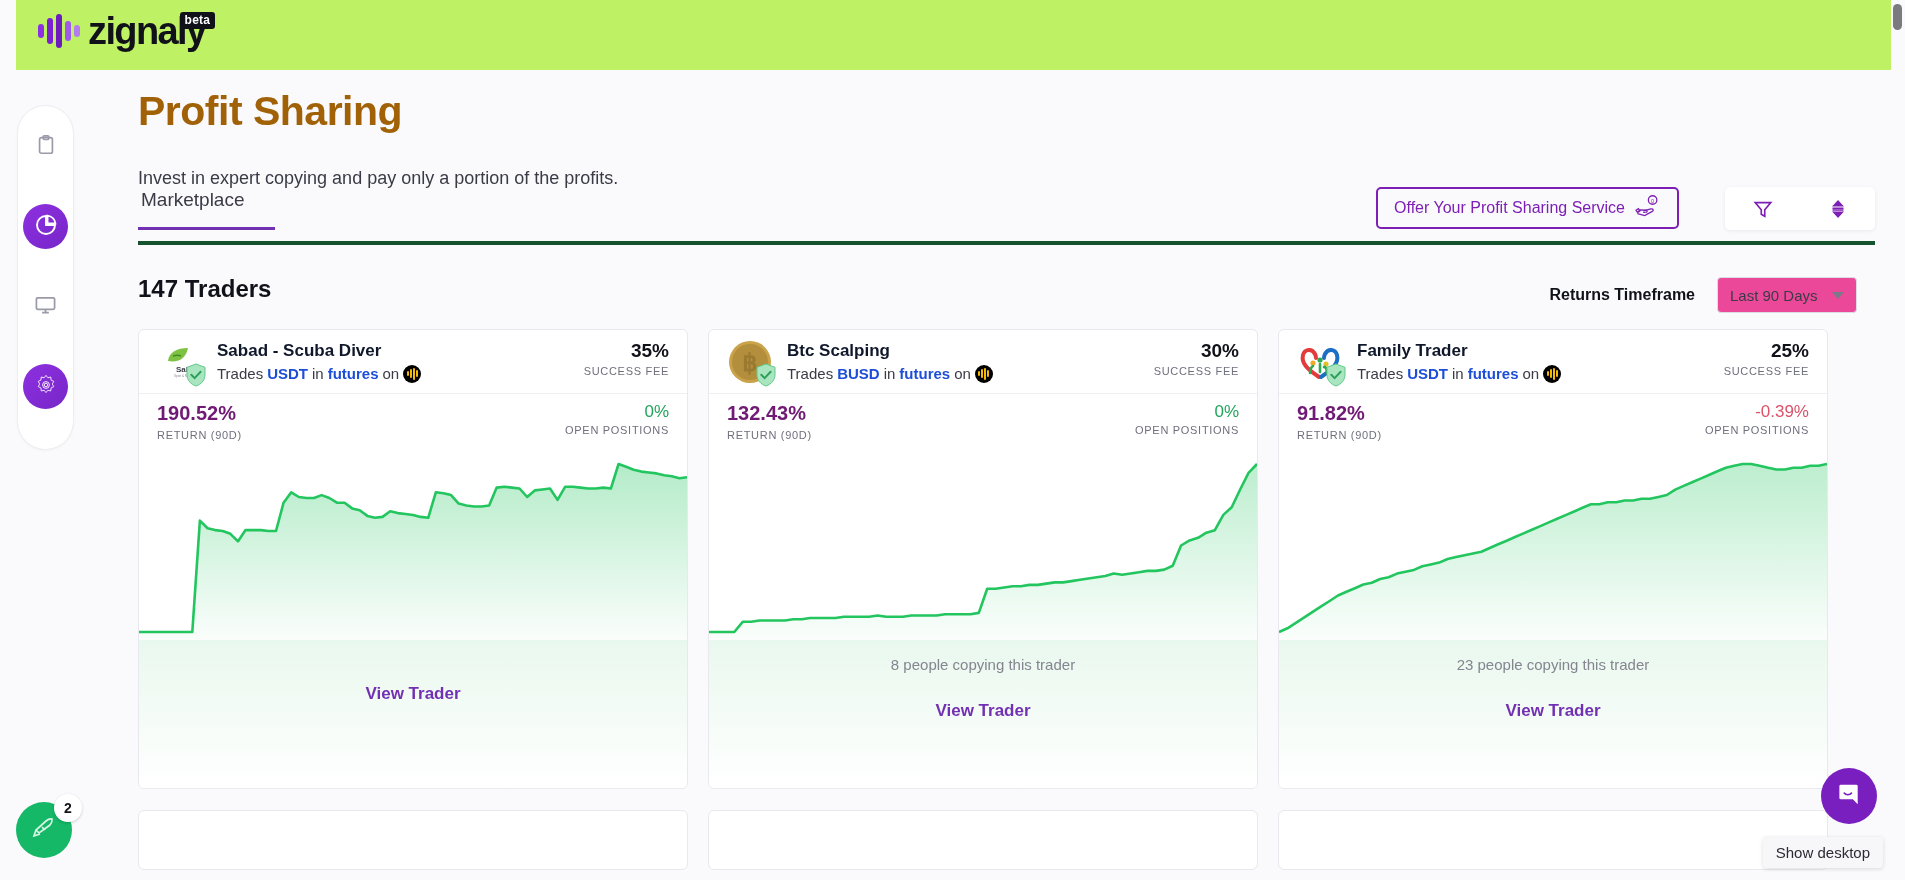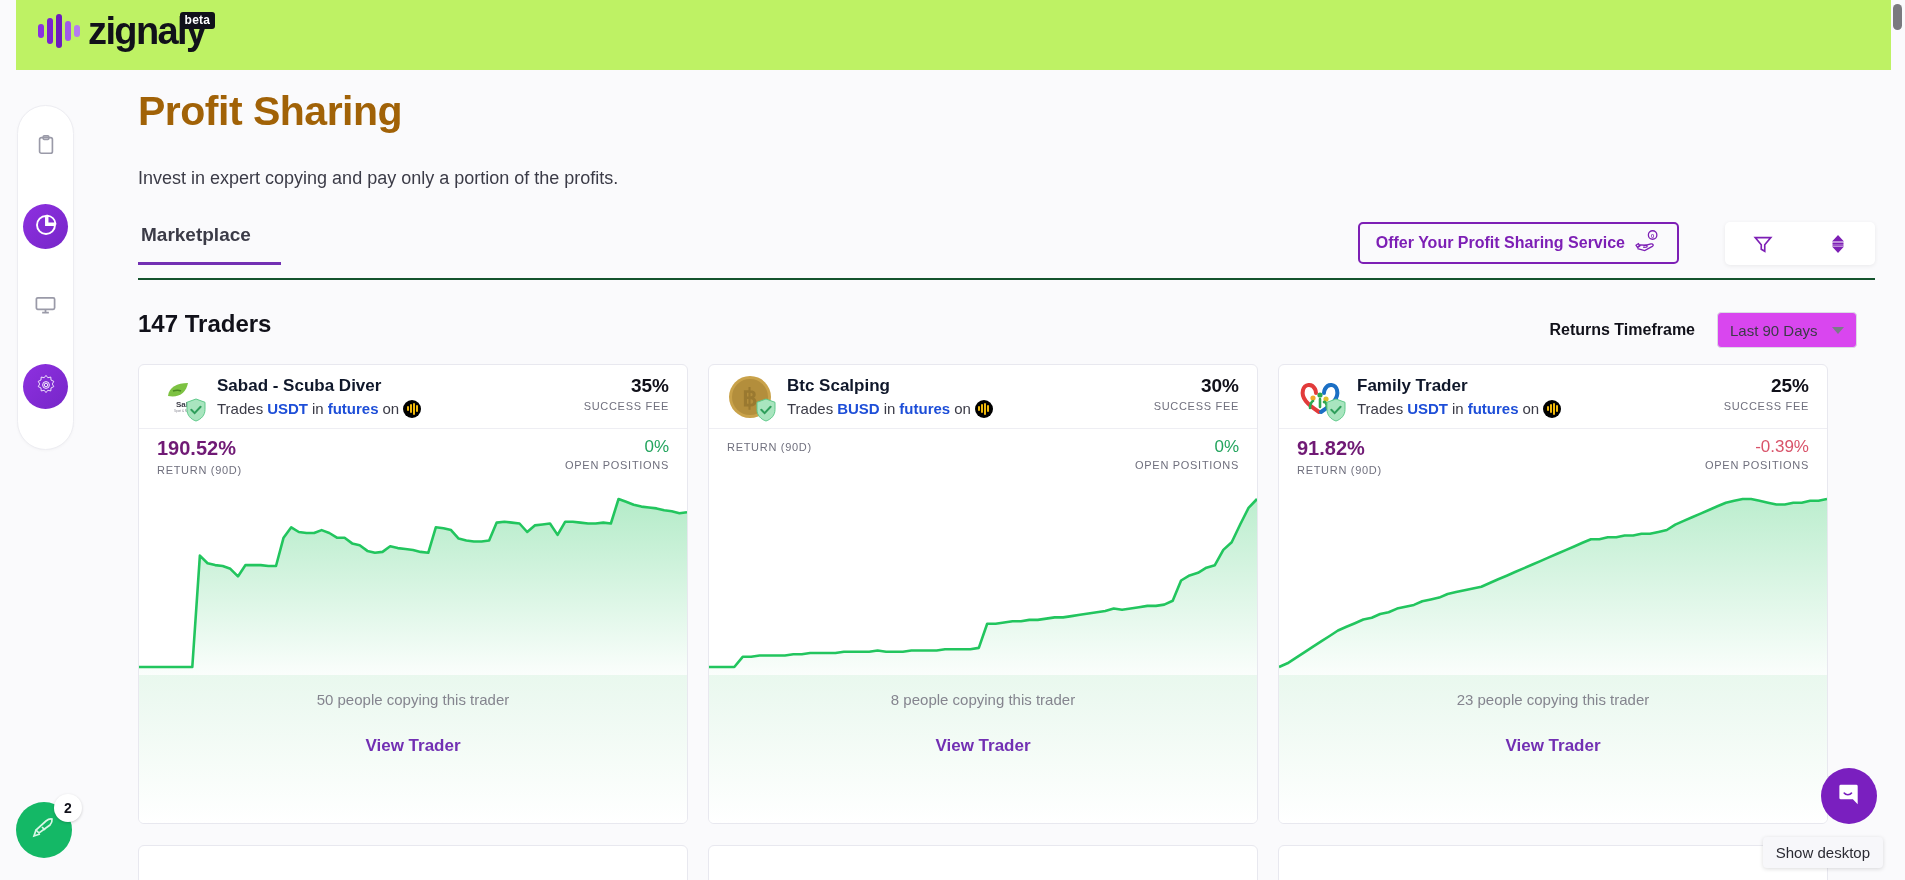--- a/index.html
+++ b/index.html
@@ -63,21 +63,21 @@
   }
   .side-item.active { background: linear-gradient(135deg,#8e30e0,#7626c8); }
   .side-item.active svg { stroke: #fff; fill: none; }
   .side-item svg { stroke: #9a9aa8; fill: none; }
 
   
   .main { position: absolute; left: 138px; top: 70px; right: 30px; bottom: 0; }
   .page-title { font-size: 41px; font-weight: bold; color: #a16207; letter-spacing: -0.5px; margin-top: 18px; }
   .page-sub { font-size: 18px; color: #3b3b47; margin-top: 33px; font-weight: 400; }
 
-  .tabs-row { margin-top: 35px; position: relative; height: 56px; border-bottom: 2px solid #14532d; font-weight: bold; }
+  .tabs-row { position: relative; height: 56px; border-bottom: 4px solid #14532d; }
   .tab {
     display: inline-block; font-size: 19px; color: #3b3b47;
     padding: 0 30px 16px 3px; cursor: pointer;
   }
   .tab.active { border-bottom: 3px solid #7230b3; }
 
   .offer-btn {
     position: absolute; right: 196px; top: -2px;
     border: 2px solid #7d1fb5; border-radius: 5px;
     height: 42px; padding: 0 16px;
@@ -90,21 +90,21 @@
     display: flex; align-items: center; justify-content: space-around;
     box-shadow: 0 1px 4px rgba(0,0,0,0.07);
   }
   .icon-btn { cursor: pointer; display: flex; align-items: center; justify-content: center; width: 40px; height: 40px; }
 
   .count-row { margin-top: 30px; height: 40px; position: relative; }
   .trader-count { font-size: 24px; font-weight: bold; color: #11111a; }
   .tf-wrap { position: absolute; right: 18px; top: 2px; display: flex; align-items: center; gap: 22px; }
   .tf-label { font-size: 16px; font-weight: bold; color: #11111a; }
   .tf-select {
-    border: 1px solid #dcdce4; background: #d946ef; border-radius: 4px;
+    border: 1px solid #dcdce4; background: #ec4899; border-radius: 4px;
     height: 36px; width: 140px; padding: 0 12px;
     display: flex; align-items: center; justify-content: space-between;
     font-size: 15px; color: #3b3b47; cursor: pointer;
   }
   .tri-down { width: 0; height: 0; border-left: 6px solid transparent; border-right: 6px solid transparent; border-top: 7px solid #7a7a88; }
 
   
   .grid { margin-top: 14px; display: flex; gap: 20px; }
   .card {
     width: 550px; background: #fff;
@@ -331,21 +331,20 @@
             <stop offset="0%" stop-color="#22c55e" stop-opacity="0.34"></stop>
             <stop offset="100%" stop-color="#22c55e" stop-opacity="0.02"></stop>
           </linearGradient>
             </defs>
           <path class="spark-fill" fill="url(#g1)" d="M0.0 182.0 L7.6 182.0 L15.3 182.0 L22.9 182.0 L30.6 182.0 L38.2 182.0 L45.8 182.0 L53.5 182.0 L61.1 70.6 L68.8 78.2 L76.4 80.1 L84.0 81.0 L91.7 83.8 L99.3 91.4 L106.9 80.1 L114.6 80.1 L122.2 80.1 L129.9 81.0 L137.5 81.0 L145.1 52.7 L152.8 42.3 L160.4 47.0 L168.1 48.0 L175.7 48.0 L183.3 45.1 L191.0 48.0 L198.6 52.7 L206.3 52.7 L213.9 58.4 L221.5 60.2 L229.2 65.9 L236.8 67.8 L244.4 66.9 L252.1 61.2 L259.7 63.1 L267.4 64.0 L275.0 65.0 L282.6 66.9 L290.3 67.8 L297.9 42.3 L305.6 43.3 L313.2 45.1 L320.8 53.6 L328.5 55.5 L336.1 56.5 L343.8 56.5 L351.4 55.5 L359.0 37.6 L366.7 36.7 L374.3 37.6 L381.9 38.5 L389.6 47.0 L397.2 40.4 L404.9 39.5 L412.5 38.5 L420.1 49.9 L427.8 36.7 L435.4 36.7 L443.1 37.6 L450.7 38.5 L458.3 38.5 L466.0 37.6 L473.6 38.5 L481.3 14.0 L488.9 16.8 L496.5 19.7 L504.2 21.6 L511.8 22.5 L519.4 23.4 L527.1 25.3 L534.7 26.3 L542.4 28.2 L550.0 27.2 L550 190 L0 190 Z"></path>
           <path class="spark-line" fill="none" stroke="#22c55e" stroke-width="2.6" stroke-linejoin="round" d="M0.0 182.0 L7.6 182.0 L15.3 182.0 L22.9 182.0 L30.6 182.0 L38.2 182.0 L45.8 182.0 L53.5 182.0 L61.1 70.6 L68.8 78.2 L76.4 80.1 L84.0 81.0 L91.7 83.8 L99.3 91.4 L106.9 80.1 L114.6 80.1 L122.2 80.1 L129.9 81.0 L137.5 81.0 L145.1 52.7 L152.8 42.3 L160.4 47.0 L168.1 48.0 L175.7 48.0 L183.3 45.1 L191.0 48.0 L198.6 52.7 L206.3 52.7 L213.9 58.4 L221.5 60.2 L229.2 65.9 L236.8 67.8 L244.4 66.9 L252.1 61.2 L259.7 63.1 L267.4 64.0 L275.0 65.0 L282.6 66.9 L290.3 67.8 L297.9 42.3 L305.6 43.3 L313.2 45.1 L320.8 53.6 L328.5 55.5 L336.1 56.5 L343.8 56.5 L351.4 55.5 L359.0 37.6 L366.7 36.7 L374.3 37.6 L381.9 38.5 L389.6 47.0 L397.2 40.4 L404.9 39.5 L412.5 38.5 L420.1 49.9 L427.8 36.7 L435.4 36.7 L443.1 37.6 L450.7 38.5 L458.3 38.5 L466.0 37.6 L473.6 38.5 L481.3 14.0 L488.9 16.8 L496.5 19.7 L504.2 21.6 L511.8 22.5 L519.4 23.4 L527.1 25.3 L534.7 26.3 L542.4 28.2 L550.0 27.2"></path>
         </svg>
       </div>
 
       <div class="card-foot">
-        <div class="copiers">50 people copying this trader</div>
         <div class="view-trader">View Trader</div>
       </div>
     </div>
 
     <div class="card">
       <div class="card-head">
         <div class="trader-logo">
           <svg width="46" height="46" viewBox="0 0 46 46">
             <circle cx="23" cy="23" r="21" fill="#c9a24a"></circle>
             <circle cx="23" cy="23" r="18" fill="#b38e3c"></circle>
@@ -374,20 +373,21 @@
             </span>
           </div>
         </div>
         <div class="fee-box">
           <div class="fee-val">30%</div>
           <div class="fee-lbl">SUCCESS FEE</div>
         </div>
       </div>
 
       <div class="card-stats">
+        <div class="ret-val">132.43%</div>
         <div class="ret-lbl">RETURN (90D)</div>
         <div class="op-box">
           <div class="op-val pos">0%</div>
           <div class="op-lbl">OPEN POSITIONS</div>
         </div>
       </div>
 
       <div class="chart-area">
         <svg viewBox="0 0 550 190" preserveAspectRatio="none">
           <defs>

